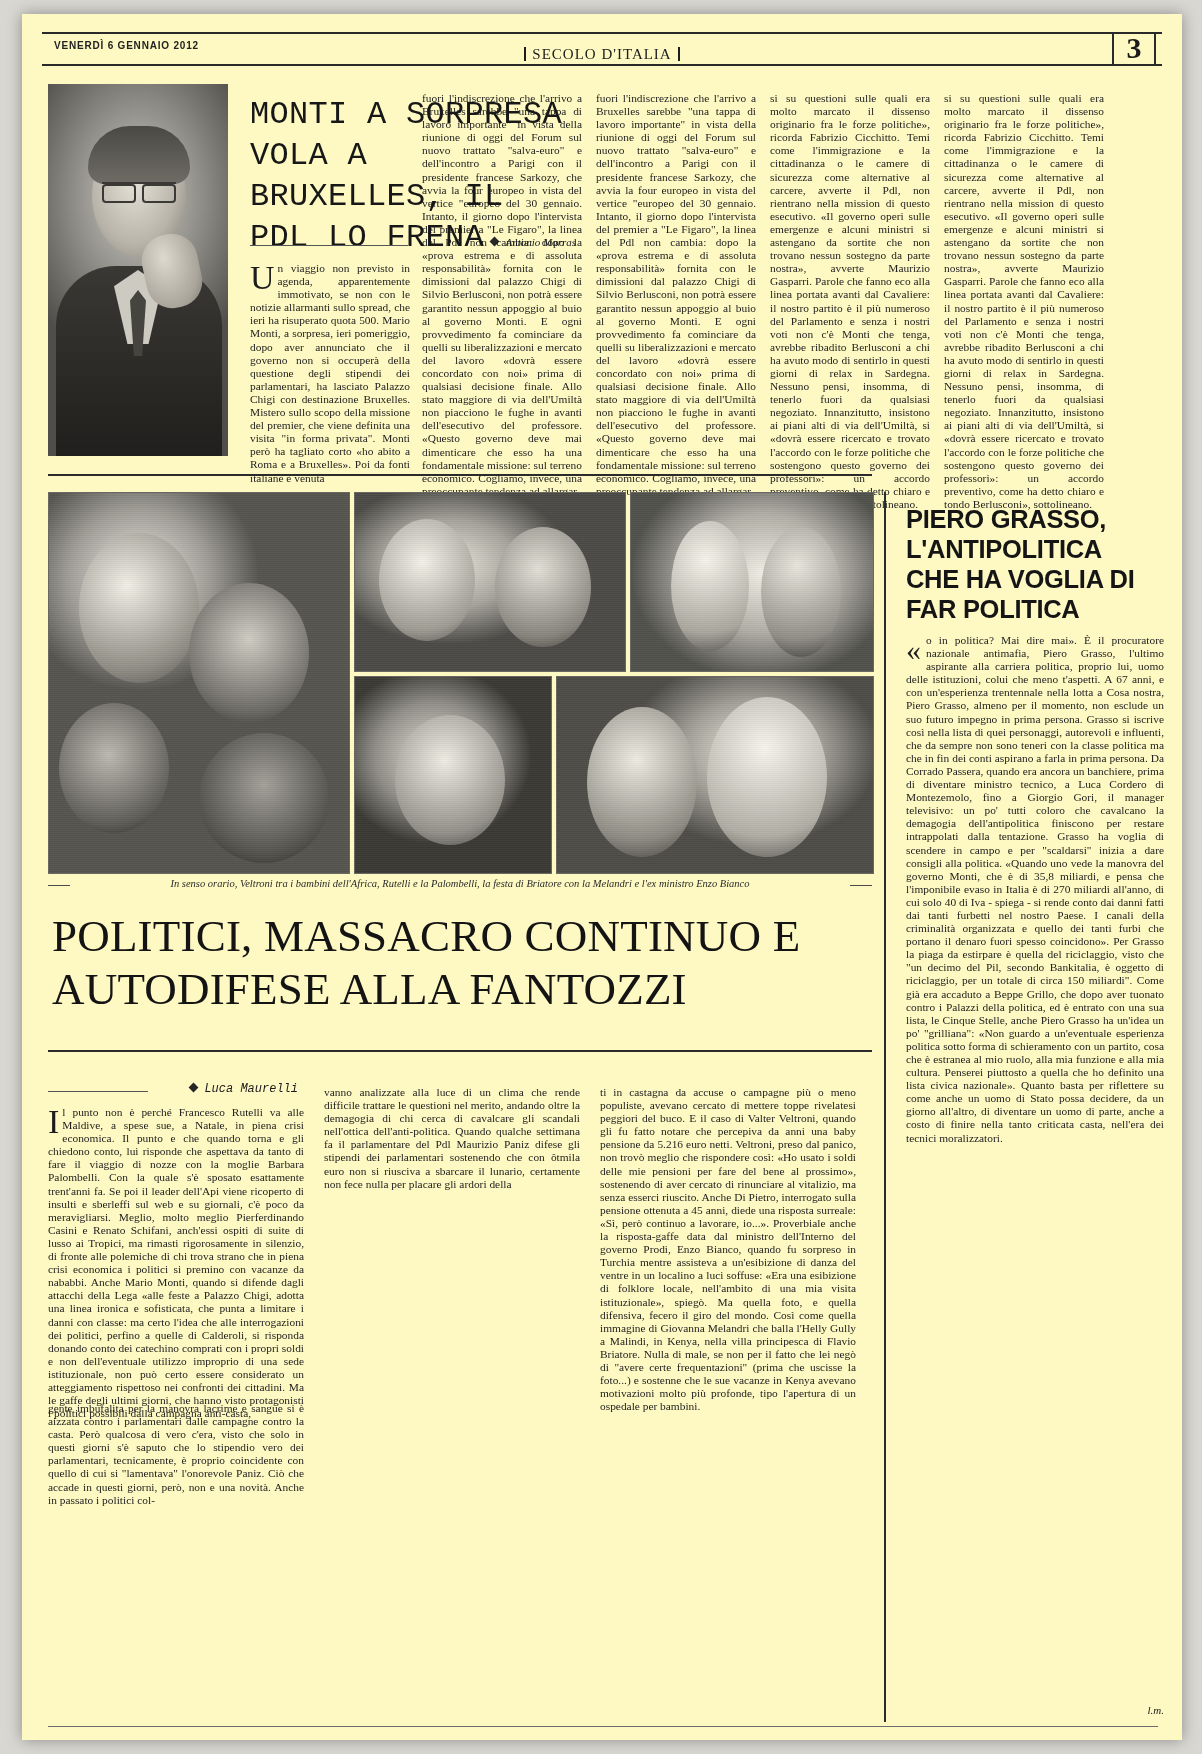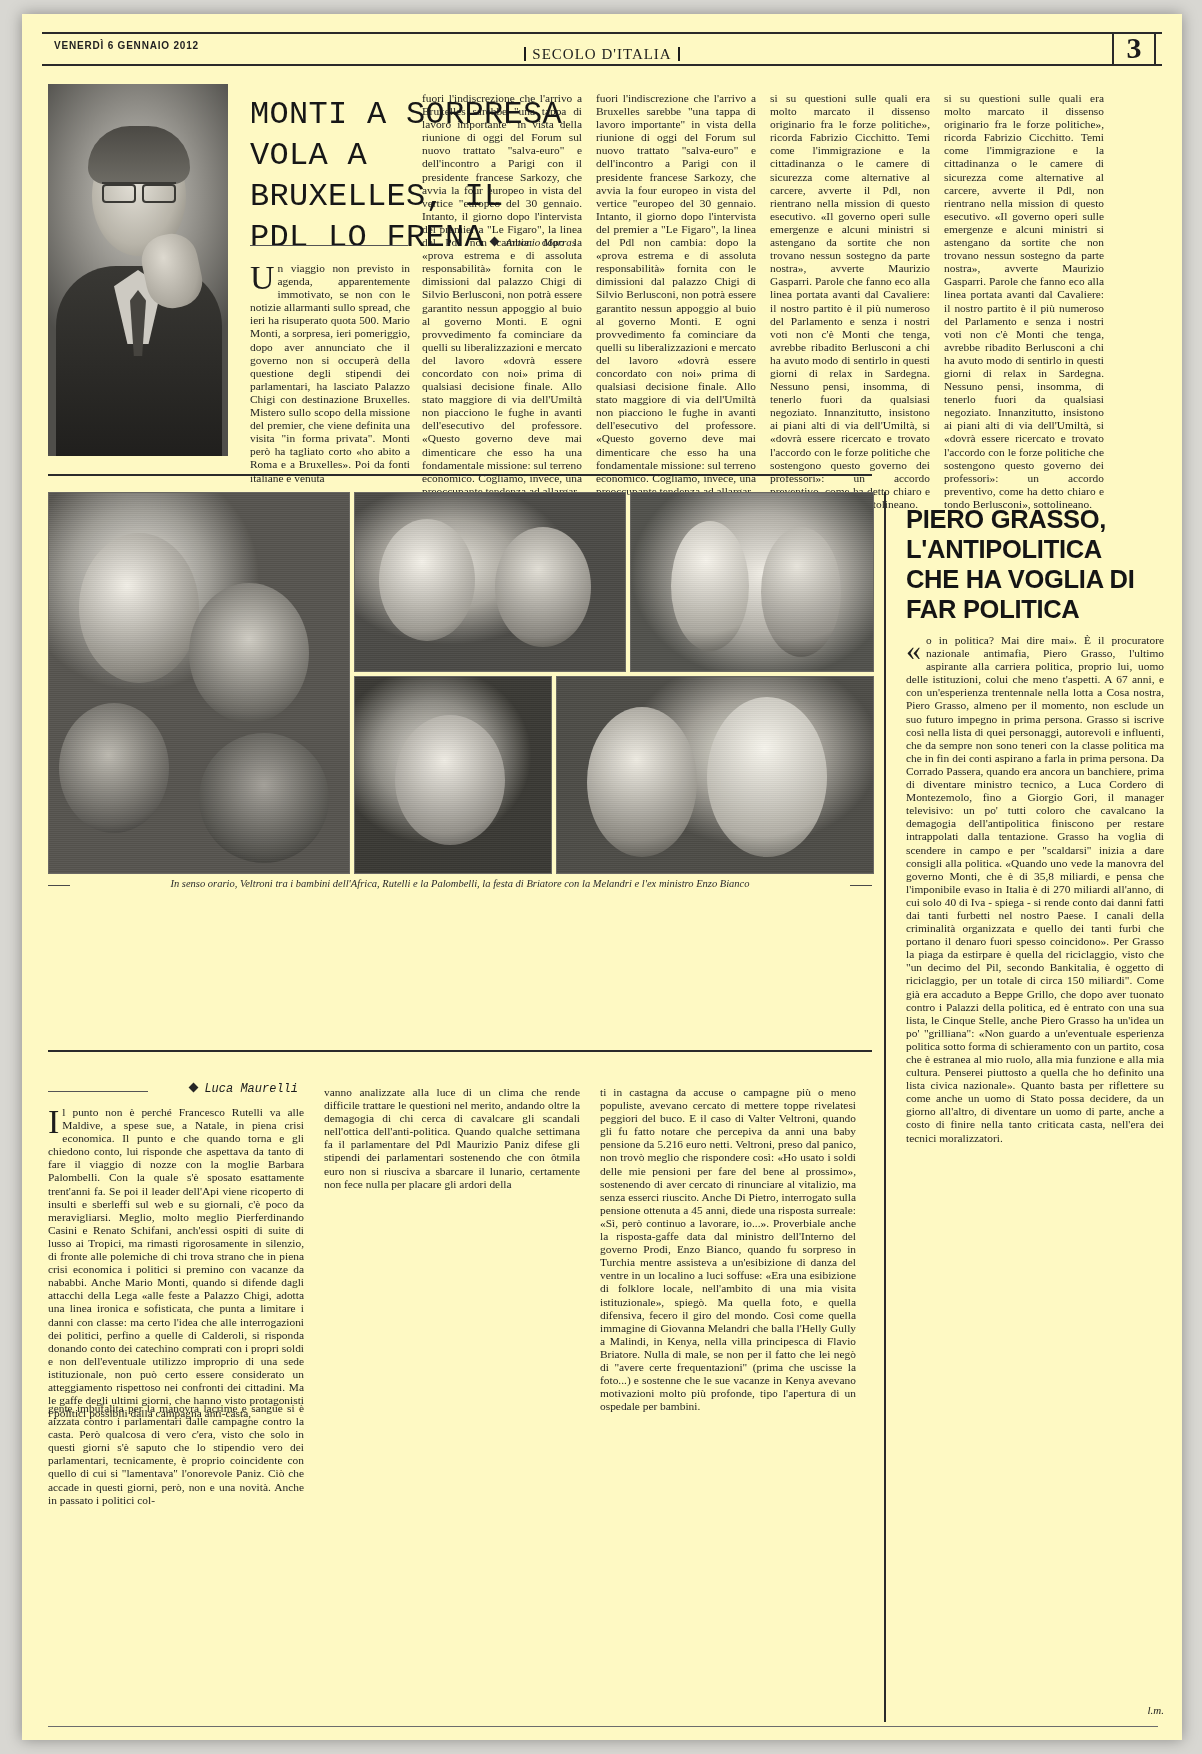--- a/index.html
+++ b/index.html
@@ -515,20 +515,21 @@
       <div class="grain"></div>
     </div>
   </div>
 
   <div class="caption">
     <span class="cap-rule-l"></span>
     <span>In senso orario, Veltroni tra i bambini dell'Africa, Rutelli e la Palombelli, la festa di Briatore con la Melandri e l'ex ministro Enzo Bianco</span>
     <span class="cap-rule-r"></span>
   </div>
 
+  <div class="headline-2">POLITICI, MASSACRO CONTINUO E AUTODIFESE ALLA FANTOZZI</div>
   <div class="rule-under-sub"></div>
 
   <div class="byline-2">
     <span class="rule"></span>
     <span class="dia"></span><span>Luca Maurelli</span>
   </div>
 
   <div class="f-col f1 col-text">
     <span class="drop">I</span><span>l punto non è perché Francesco Rutelli va alle Maldive, a spese sue, a Natale, in piena crisi economica. Il punto e che quando torna e gli chiedono conto, lui risponde che aspettava da tanto di fare il viaggio di nozze con la moglie Barbara Palombelli. Con la quale s'è sposato esattamente trent'anni fa. Se poi il leader dell'Api viene ricoperto di insulti e sberleffi sul web e su giornali, c'è poco da meravigliarsi. Meglio, molto meglio Pierferdinando Casini e Renato Schifani, anch'essi ospiti di suite di lusso ai Tropici, ma rimasti rigorosamente in silenzio, di fronte alle polemiche di chi trova strano che in piena crisi economica i politici si premino con vacanze da nababbi. Anche Mario Monti, quando si difende dagli attacchi della Lega «alle feste a Palazzo Chigi, adotta una linea ironica e sofisticata, che punta a limitare i danni con classe: ma certo l'idea che alle interrogazioni dei politici, perfino a quelle di Calderoli, si risponda donando conto dei catechino comprati con i propri soldi e non dell'eventuale utilizzo improprio di una sede istituzionale, non può certo essere considerato un atteggiamento rispettoso nei confronti dei cittadini. Ma le gaffe degli ultimi giorni, che hanno visto protagonisti i politici possibili dalla campagna anti-casta,</span>
   </div>

